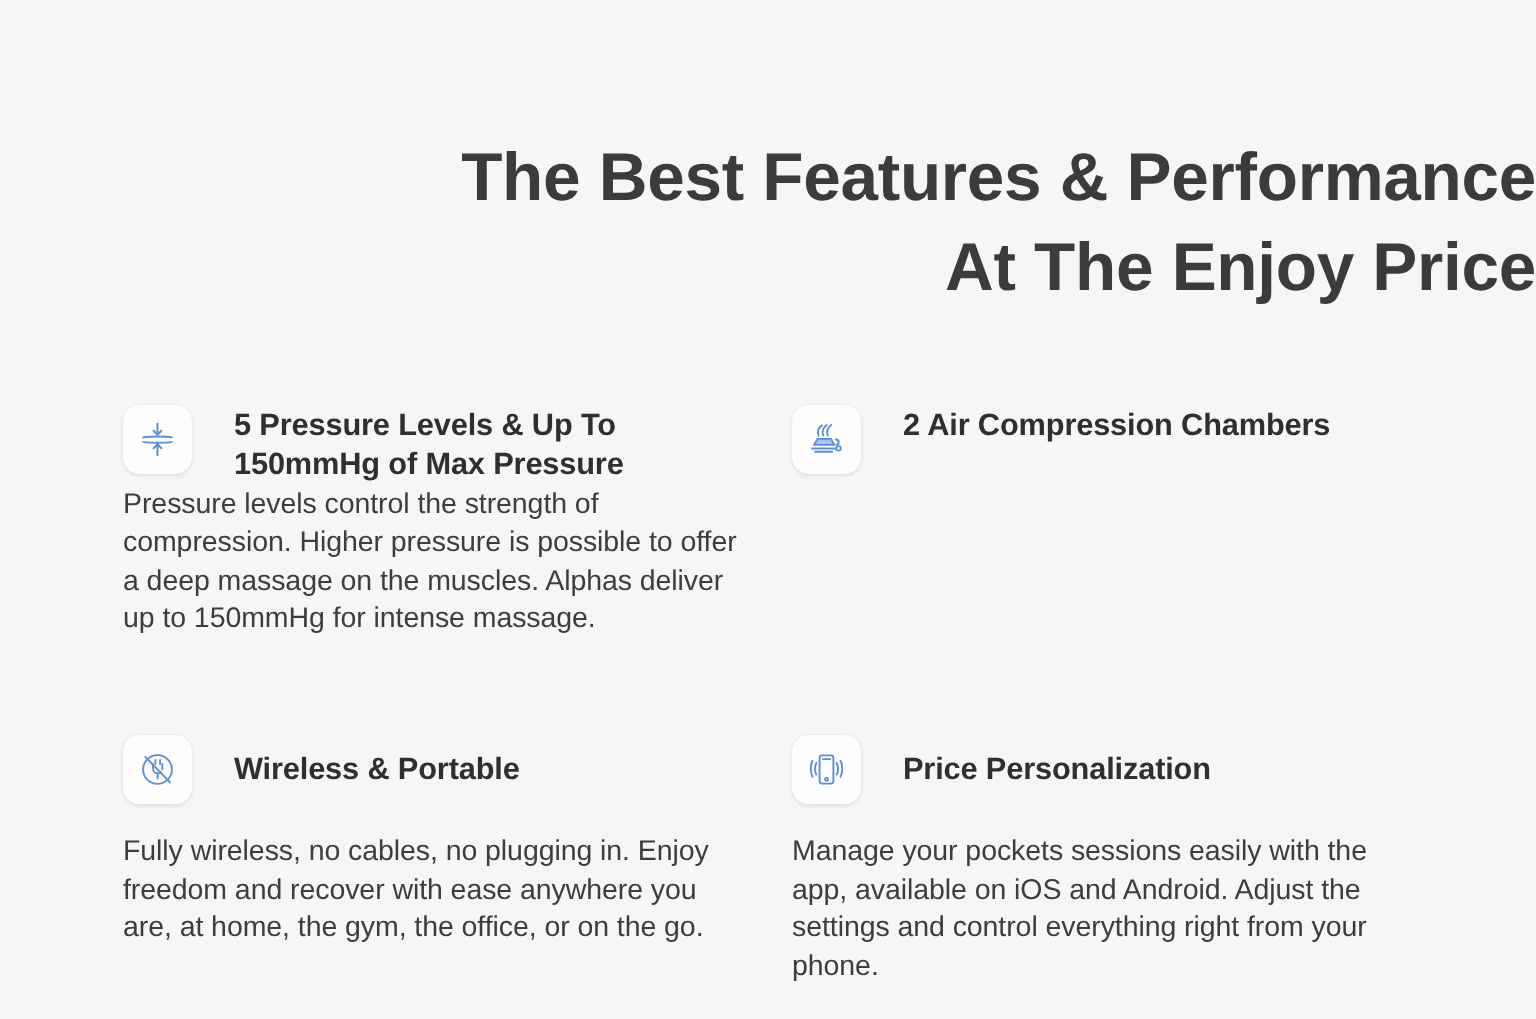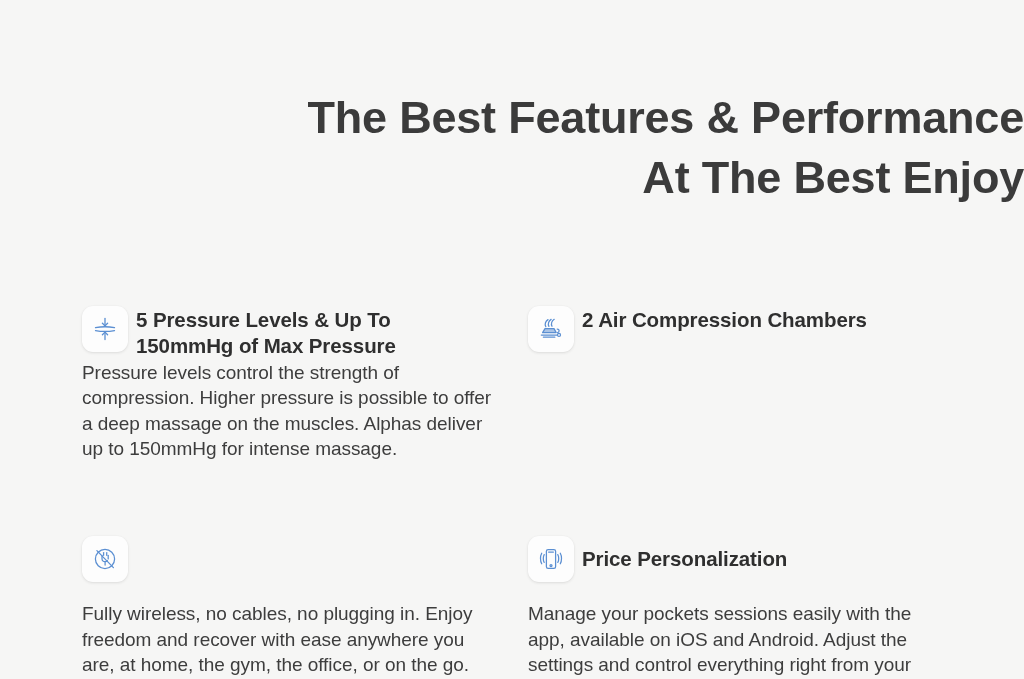--- a/index.html
+++ b/index.html
@@ -53,23 +53,22 @@
     position: relative;
     min-height: 200px;
   }
   .feature.row2 {
     min-height: 160px;
   }
 
   .feature-head {
     display: flex;
     align-items: flex-start;
-    gap: 8px;
+    gap: 28px;
     min-height: 46px;
-    margin-top: 36px;
   }
 
   .icon-tile {
     flex: 0 0 auto;
     width: 46px;
     height: 46px;
     border-radius: 11px;
     background: #fdfdfd;
     box-shadow: 0 1px 3px rgba(0,0,0,0.10), 0 0 0 0.5px rgba(0,0,0,0.015);
     display: flex;
@@ -105,21 +104,21 @@
     margin-top: 19px;
   }
 </style>
 </head>
 <body>
 
 <div class="page">
 
   <h1 class="headline">
     <span class="hl-line">The Best Features &amp; Performance</span>
-    <span class="hl-line">At The Best Enjoy</span>
+    <span class="hl-line">At The Enjoy Price</span>
   </h1>
 
   <div class="features">
 
     <div class="feature">
       <div class="feature-head">
         <span class="icon-tile">
           <svg width="26" height="26" viewBox="0 0 26 26" fill="none" stroke="#5b8fd2" stroke-width="1.3" stroke-linecap="round" stroke-linejoin="round">
             <line x1="13" y1="2.5" x2="13" y2="9.5"></line>
             <polyline points="10.4,7.2 13,9.9 15.6,7.2"></polyline>
@@ -159,20 +158,21 @@
           <svg width="26" height="26" viewBox="0 0 26 26" fill="none" stroke="#5b8fd2" stroke-width="1.25" stroke-linecap="round" stroke-linejoin="round">
             <circle cx="13" cy="13" r="9.6"></circle>
             <line x1="4.9" y1="4.6" x2="21.4" y2="21.6"></line>
             <path d="M10.0 9.3 L 10.0 12.4 C 10.0 14.3, 11.4 15.6, 13.1 15.6 C 14.0 15.6, 14.8 15.3, 15.4 14.7"></path>
             <path d="M16.2 12.9 L 16.2 9.3"></path>
             <line x1="11.6" y1="6.6" x2="11.6" y2="9.3"></line>
             <line x1="14.7" y1="6.6" x2="14.7" y2="9.3"></line>
             <line x1="13.1" y1="15.6" x2="13.1" y2="19.0"></line>
           </svg>
         </span>
+        <div class="feature-title">Wireless &amp; Portable</div>
       </div>
       <p class="feature-body">Fully wireless, no cables, no plugging in. Enjoy freedom and recover with ease anywhere you are, at home, the gym, the office, or on the go.</p>
     </div>
 
     <div class="feature row2">
       <div class="feature-head">
         <span class="icon-tile">
           <svg width="26" height="26" viewBox="0 0 26 26" fill="none" stroke="#5b8fd2" stroke-width="1.25" stroke-linecap="round" stroke-linejoin="round">
             <rect x="8.4" y="3.6" width="9.2" height="18.8" rx="1.7"></rect>
             <line x1="10.6" y1="6.1" x2="15.4" y2="6.1"></line>

